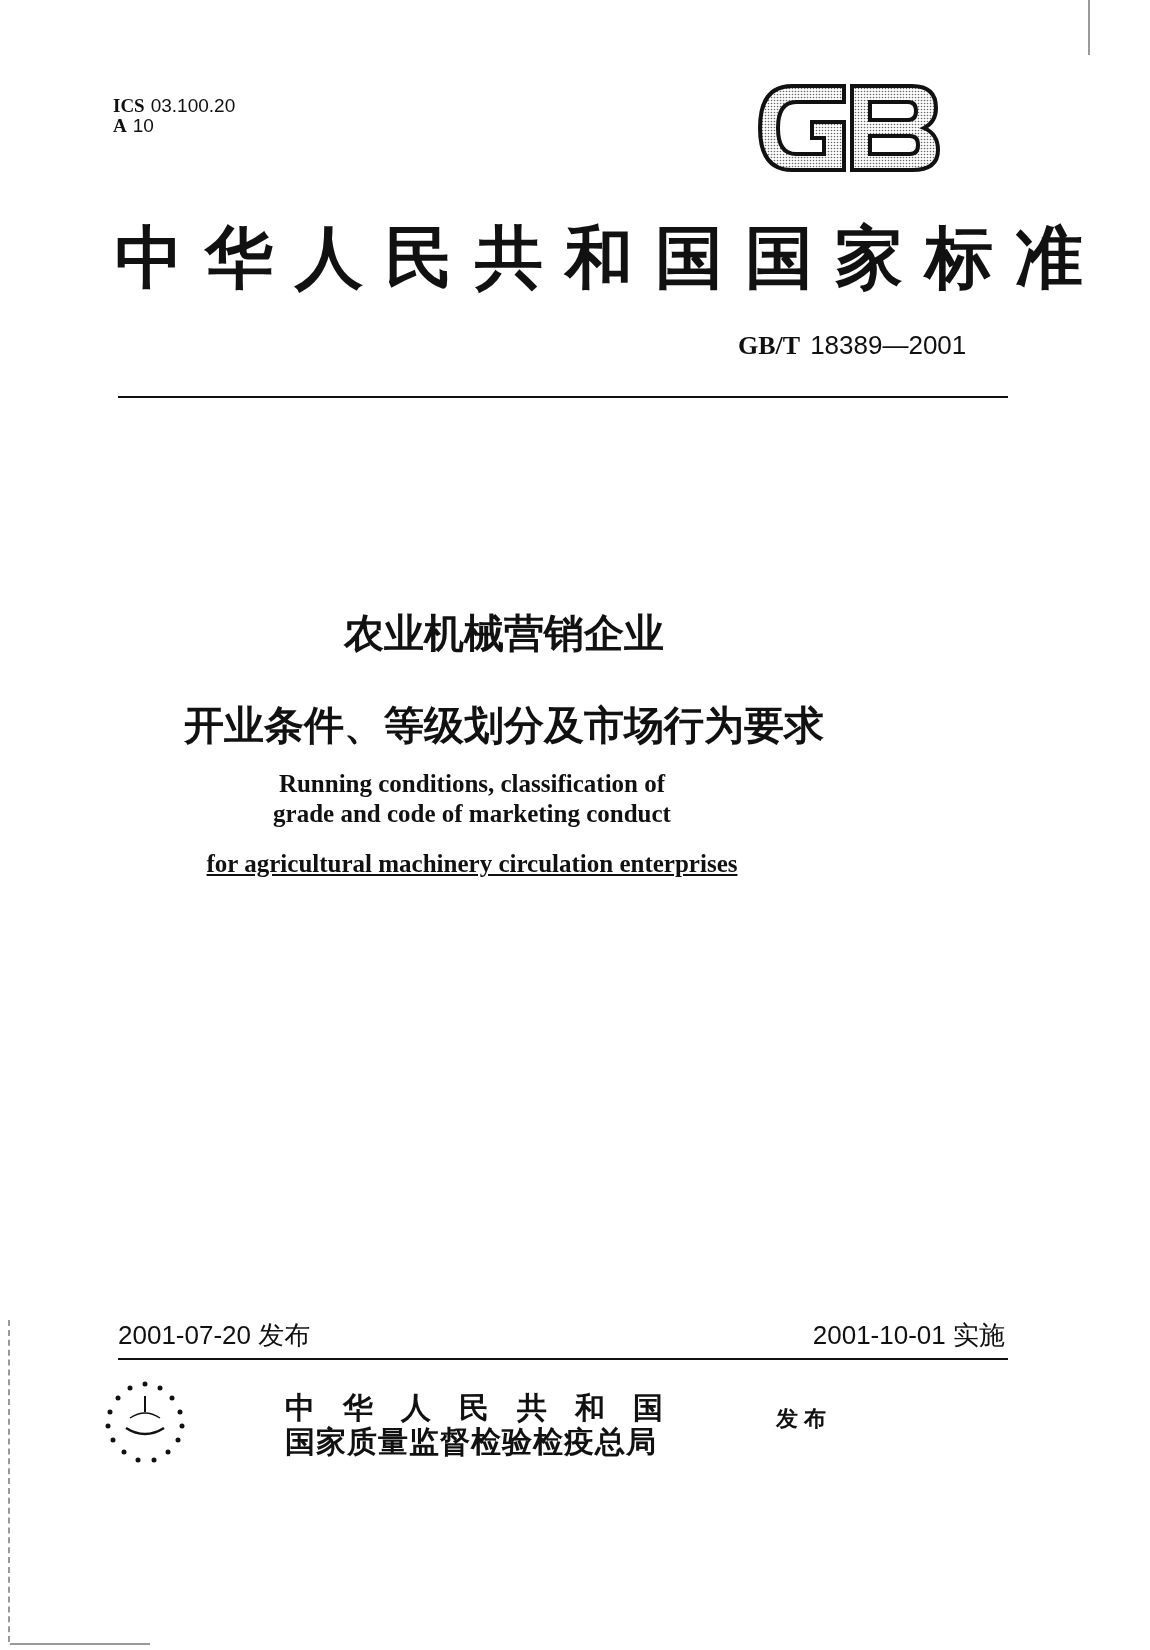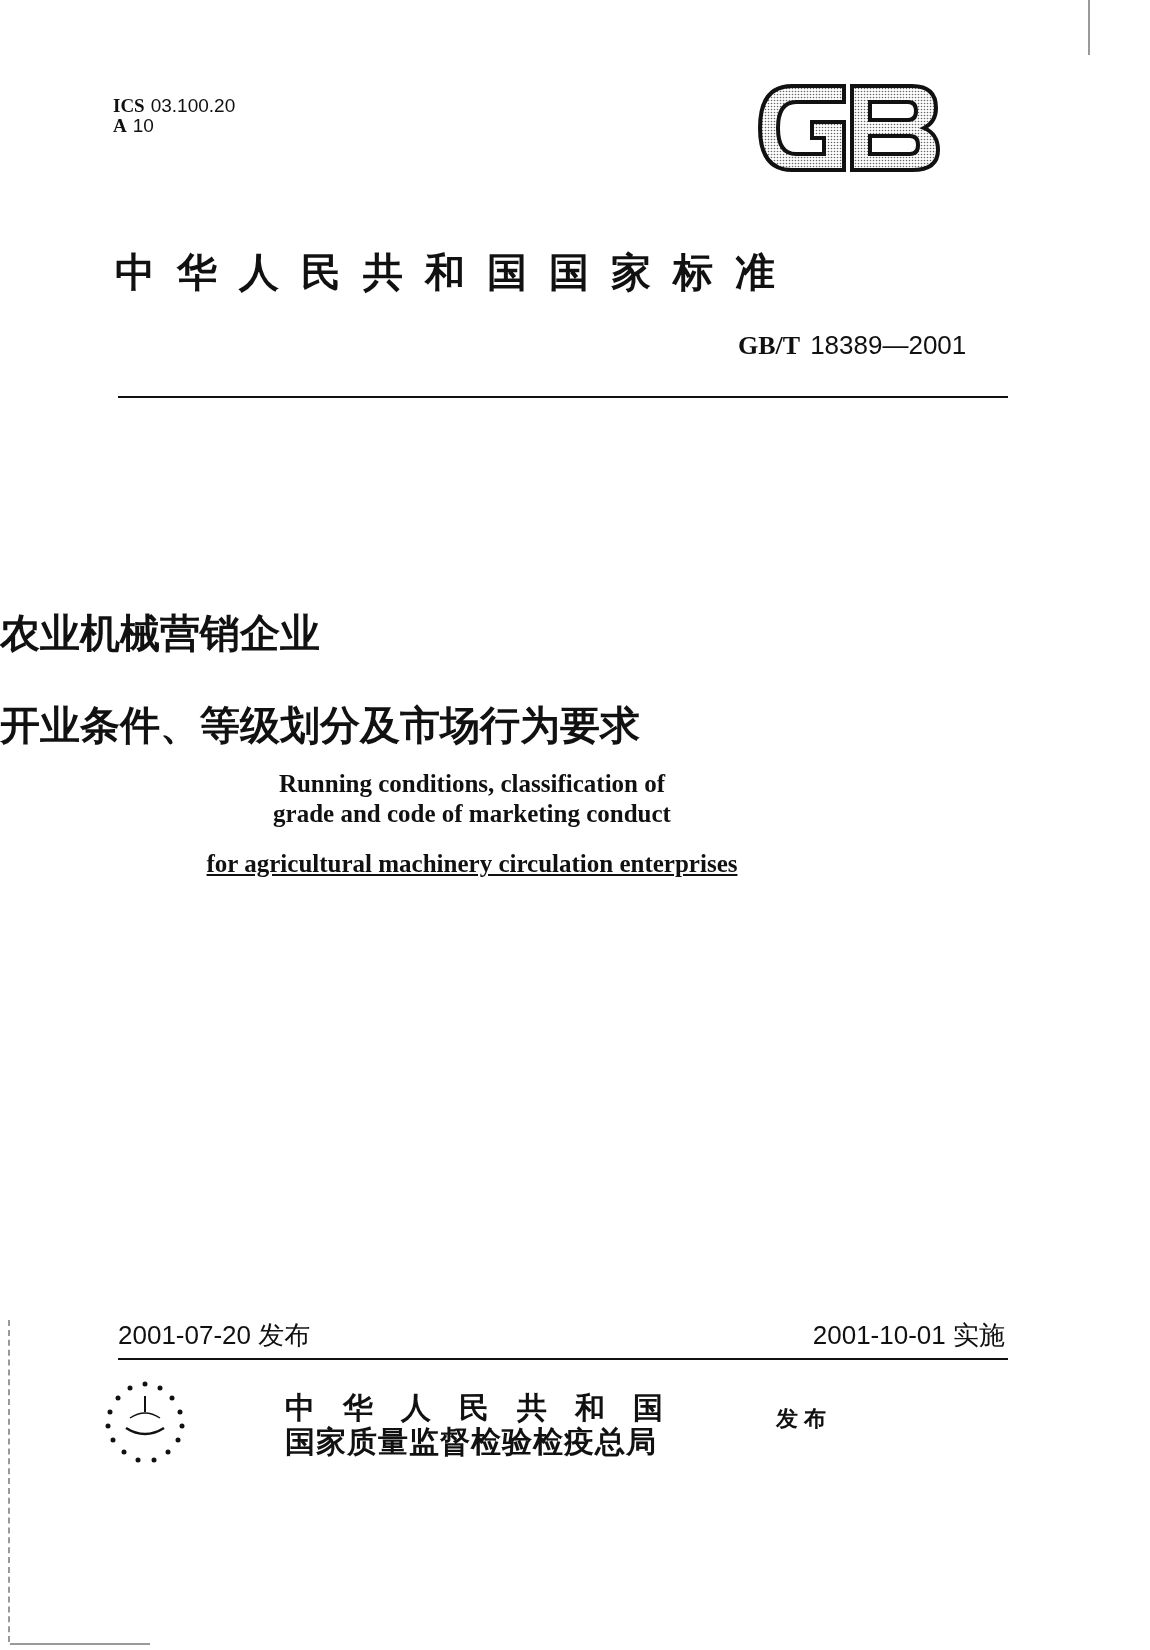--- a/index.html
+++ b/index.html
@@ -11,31 +11,31 @@
   .abs { position: absolute; }
   .ics {
     left: 113px; top: 56px; font-size: 19px; line-height: 20px;
     font-family: "Liberation Sans Narrow", "Liberation Sans", sans-serif;
     margin-top: 40px;
   }
   .ics b { font-family: "Liberation Serif", serif; font-weight: bold; margin-right: 6px; }
   .logo { left: 752px; top: 78px; width: 190px; height: 100px; }
   .national-title {
     left: 115px; top: 213px; width: 900px;
-    font-size: 40px; font-weight: bold; letter-spacing: 22px;
-    font-family: "DejaVu Serif", serif; white-space: nowrap; margin-top: 32px;
+    font-size: 68px; font-weight: bold; letter-spacing: 22px;
+    font-family: "DejaVu Serif", serif; white-space: nowrap;
   }
   .std-no {
     left: 738px; top: 322px; font-size: 26px;
     font-family: "Liberation Sans", sans-serif; white-space: nowrap; margin-top: 8px;
   }
   .std-no b { font-family: "Liberation Serif", serif; margin-right: 10px; }
   .rule-top { left: 118px; top: 396px; width: 890px; height: 2px; background: #111; }
   .cn-title {
-    left: 0; width: 1008px; text-align: left;
+    left: 0; width: 1008px; text-align: center;
     font-family: "DejaVu Sans", sans-serif; font-weight: bold;
     font-size: 40px; white-space: nowrap;
   }
   .cn-title.l1 { top: 606px; }
   .cn-title.l2 { top: 698px; }
   .en-title {
     left: 0; width: 944px; text-align: center;
     font-family: "Liberation Serif", serif; font-weight: bold;
     font-size: 25px; white-space: nowrap;
   }

